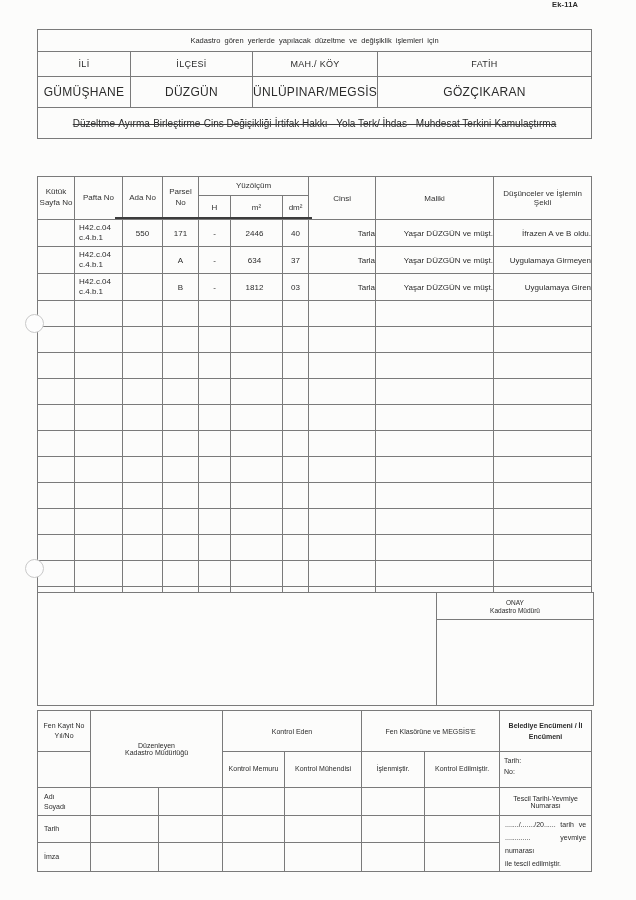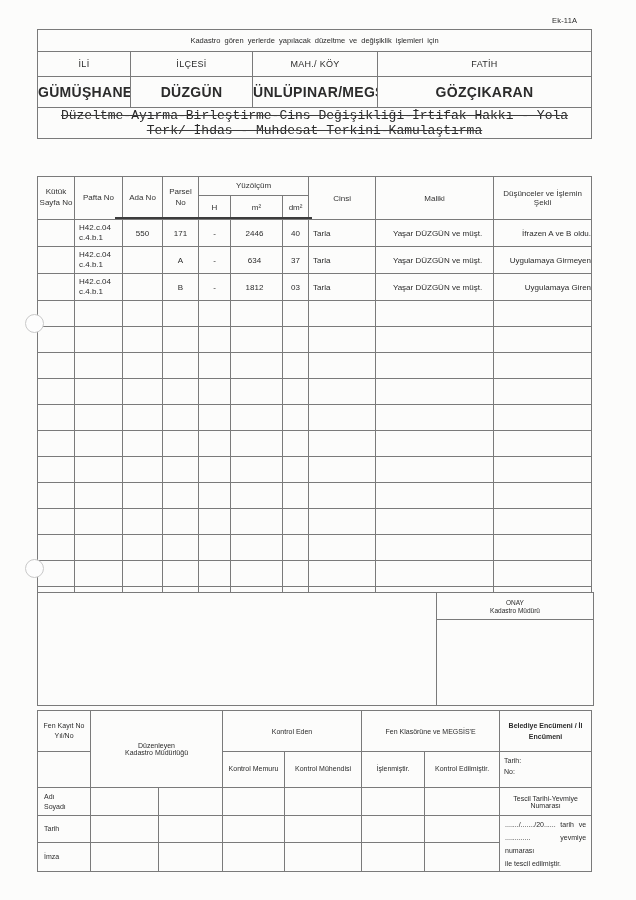--- a/index.html
+++ b/index.html
@@ -4,44 +4,44 @@
 <style>
   html,body{margin:0;padding:0;background:#ffffff;}
   .page{
     position:relative;width:636px;height:900px;background:#fcfcfb;overflow:hidden;
     font-family:"Liberation Sans","DejaVu Sans",sans-serif;color:#2b2b2b;
   }
   table{border-collapse:collapse;table-layout:fixed;position:absolute;background:#fcfcfb;}
   td{border:1px solid #7a7a7a;padding:0;overflow:hidden;vertical-align:middle;text-align:center;}
   .top-table,.main-table,.onay-table,.footer-table{border:1.5px solid #4f4f4f;}
 
-  .doc-code{position:absolute;top:16px;left:552px;font-size:7.5px;font-weight:400;letter-spacing:.2px;}
+  .doc-code{position:absolute;top:0;left:552px;font-size:7.5px;font-weight:700;letter-spacing:.2px;}
 
   
   .top-table{left:37px;top:29px;width:554px;border-radius:25px;}
   .r-sub td{height:21px;font-size:7.5px;word-spacing:2px;}
   .r-title td{height:21px;font-size:10.5px;font-weight:600;letter-spacing:.6px;}
   .r-lh td{height:24px;font-size:9px;letter-spacing:.3px;}
-  .r-lv td{height:30px;font-size:14px;letter-spacing:.3px;font-weight:bold;}
-  .r-ops td{height:30px;font-size:13px;font-family:Liberation Mono, monospace;}
+  .r-lv td{height:30px;font-size:12px;letter-spacing:.3px;}
+  .r-ops td{height:30px;font-size:10px;}
   .struck{text-decoration:line-through;text-decoration-color:#3c3c3c;}
 
   
   .main-table{left:37px;top:176px;width:554px;}
   .main-table td{font-size:8px;}
   .hd{font-size:6px;line-height:1.35;color:#333;}
   .hd2{font-size:6.5px;color:#333;}
   .yuz-top{height:19px;}
   .yuz-sub{height:24px;}
   .data-row td{height:26px;}
   .pre{white-space:pre-line;}
   .c-pafta{font-size:6px;text-align:left;padding-left:4px;line-height:1.25;}
   .c-m2{padding-right:4px;}
-  .c-cinsi{text-align:left;padding-left:4px;}
-  .c-maliki{text-align:center;padding-left:6px;font-size:8.5px;}
+  .c-cinsi{text-align:right;padding-left:4px;}
+  .c-maliki{text-align:right;padding-left:6px;font-size:8.5px;}
   .c-dus{text-align:right;padding-left:4px;font-size:7px;}
   .empty-row td{height:25px;}
   .strike-line{position:absolute;left:115px;top:217px;width:197px;height:1.5px;background:#3c3c3c;z-index:4;}
 
   
   .onay-table{left:37px;top:592px;width:554px;height:114px;}
   .onay-left{width:398px;}
   .onay-right{width:156px;vertical-align:top;padding:0;}
   .onay-head{height:26px;border-bottom:1px solid #7a7a7a;display:flex;flex-direction:column;justify-content:center;gap:1px;font-size:6.5px;}
 

